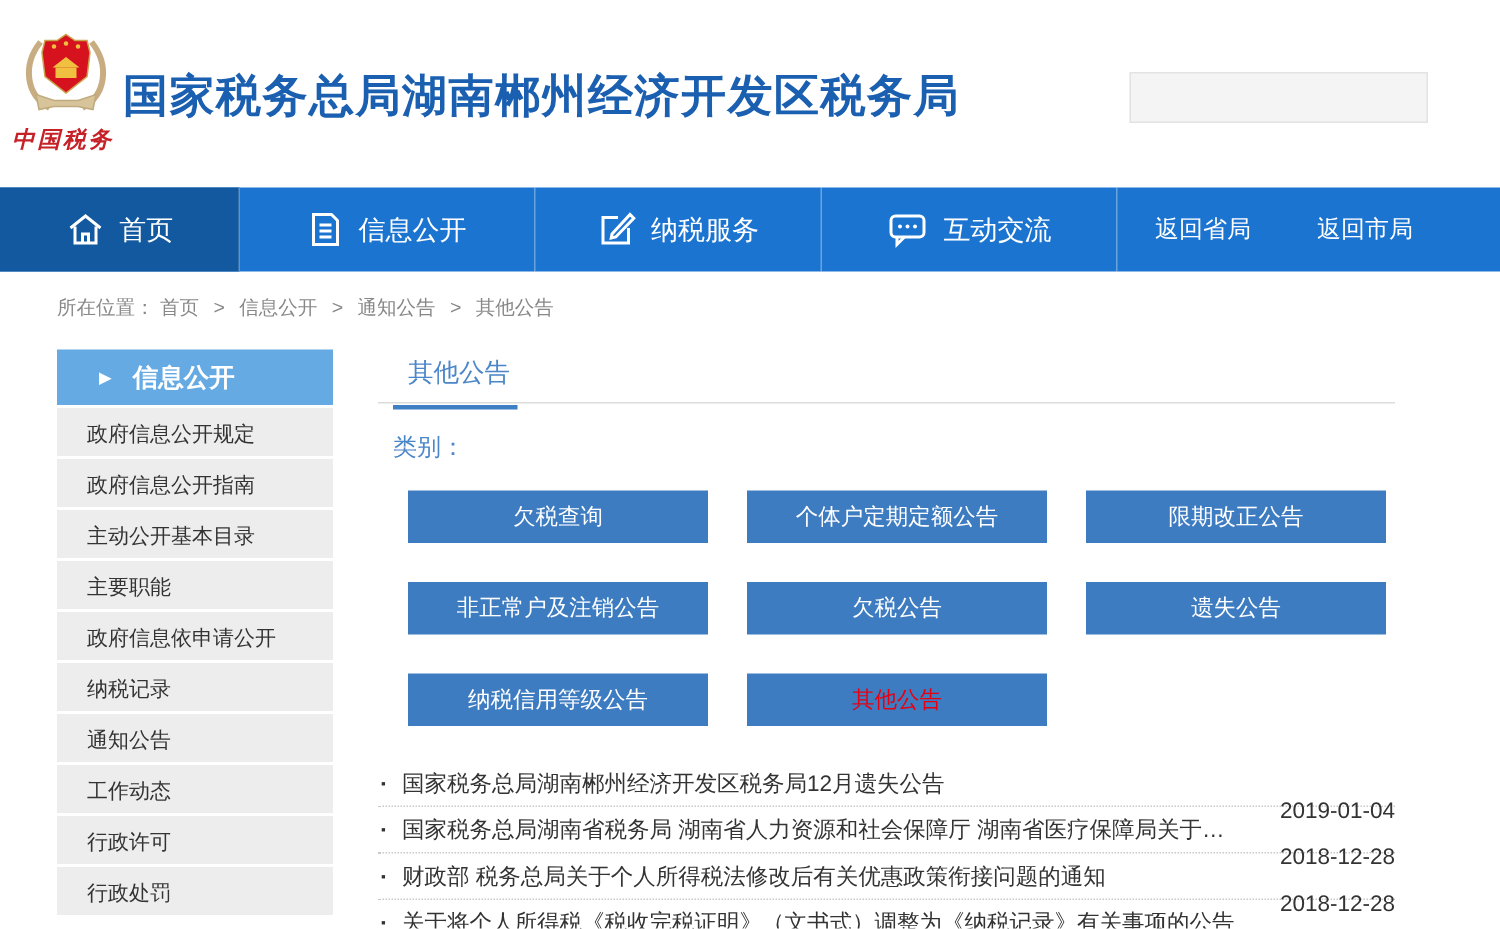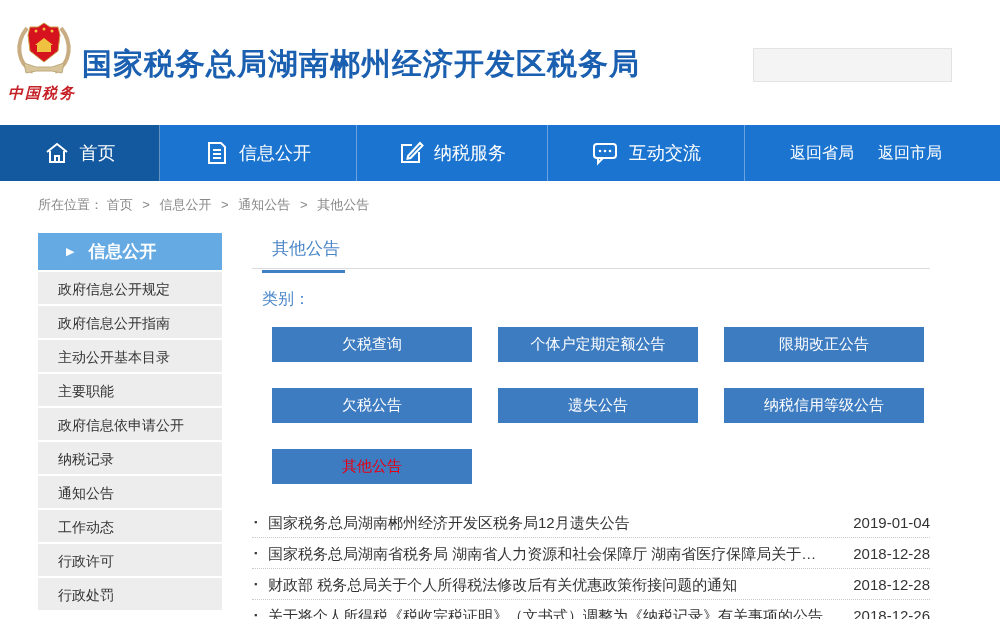--- a/index.html
+++ b/index.html
@@ -19,21 +19,21 @@
 
   
   .nav { position:absolute; left:0; top:125px; width:1000px; height:56px; background:#1b74d0; display:flex; color:#fff; }
   .nav-item { display:flex; align-items:center; justify-content:center; gap:10px; font-size:18px; cursor:pointer; border-right:1px solid rgba(255,255,255,0.35); }
   .nav-item.active { background:#12599f; }
   .nav-item .nicon { display:inline-flex; }
   .nav-home { width:160px; }
   .nav-info { width:197px; }
   .nav-tax  { width:191px; }
   .nav-chat { width:197px; }
-  .nav-right { flex:1; display:flex; align-items:center; justify-content:flex-end; gap:24px; padding-right:58px; }
+  .nav-right { flex:1; display:flex; align-items:center; justify-content:flex-end; gap:44px; padding-right:58px; }
   .nav-link { font-size:16px; color:#fff; cursor:pointer; white-space:nowrap; }
 
   
   .breadcrumb { position:absolute; left:38px; top:196px; font-size:13px; color:#888; }
   .breadcrumb a { color:#888; text-decoration:none; cursor:pointer; }
   .crumb-sep { margin:0 6px; }
 
   
   .sidebar { position:absolute; left:38px; top:233px; width:184px; }
   .sidebar-header { height:37px; background:#65aae3; color:#fff; font-size:17px; font-weight:bold;
@@ -51,21 +51,21 @@
   .btn-grid { margin:14px 0 0 20px; display:grid; grid-template-columns:repeat(3,200px); column-gap:22px; row-gap:18px;gap:26px; }
   .cat-button { width:200px; height:35px; background:#3e7cc1; border:none; color:#fff; font-size:15px;
                 cursor:pointer; font-family:inherit; }
   .cat-button.selected { color:#e60012; }
 
   .ann-list { margin-top:23px; }
   .ann-item { position:relative; height:31px; line-height:31px; border-bottom:1px dotted #c9c9c9; padding-left:16px; }
   .ann-bullet { position:absolute; left:2px; top:0; color:#333; font-size:9px; }
   .ann-title { font-size:15px; color:#333; cursor:pointer; white-space:nowrap; overflow:hidden;
                display:inline-block; max-width:560px; text-overflow:ellipsis; vertical-align:top; }
-  .ann-date { position:absolute; right:0; top:0; font-size:15px; color:#333; }
+  .ann-date { position:absolute; right:0; top:18px; font-size:15px; color:#333; }
 </style>
 </head>
 <body>
 
 <div class="header">
   <div class="logo-wrap">
     <svg class="logo-emblem" viewBox="0 0 64 64">
       <path d="M15 10 C3 25 5 45 21 54" stroke="#c9ad82" stroke-width="4" fill="none"></path>
       <path d="M49 10 C61 25 59 45 43 54" stroke="#c9ad82" stroke-width="4" fill="none"></path>
       <path d="M32 5 L38 9 L46 9 L48 17 L46 33 L32 44 L18 33 L16 17 L18 9 L26 9 Z" fill="#d6121f" stroke="#caa24a" stroke-width="1"></path>
@@ -164,20 +164,21 @@
   <div class="tab-row">
     <span class="tab-title">其他公告</span>
   </div>
 
   <div class="category-label">类别：</div>
 
   <div class="btn-grid">
     <button class="cat-button">欠税查询</button>
     <button class="cat-button">个体户定期定额公告</button>
     <button class="cat-button">限期改正公告</button>
+    <button class="cat-button">非正常户及注销公告</button>
     <button class="cat-button">欠税公告</button>
     <button class="cat-button">遗失公告</button>
     <button class="cat-button">纳税信用等级公告</button>
     <button class="cat-button selected">其他公告</button>
   </div>
 
   <div class="ann-list">
     <div class="ann-item">
       <span class="ann-bullet">▪</span>
       <span class="ann-title">国家税务总局湖南郴州经济开发区税务局12月遗失公告</span>

